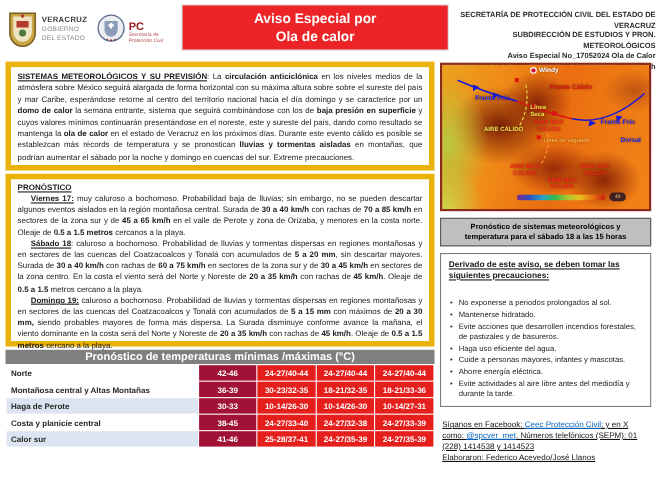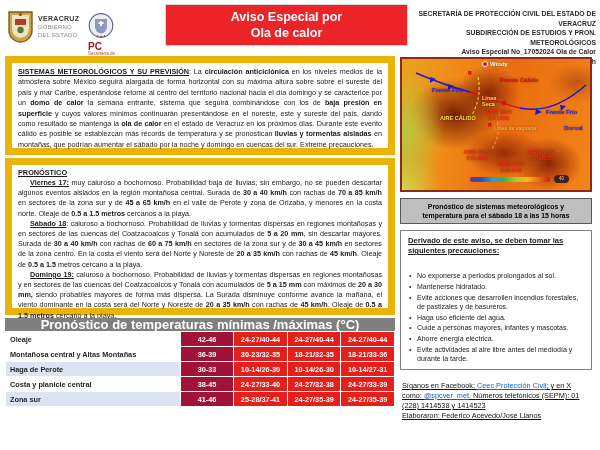--- a/index.html
+++ b/index.html
@@ -5,41 +5,41 @@
   * { margin:0; padding:0; box-sizing:border-box; }
   html,body { background:#ffffff; }
   body { font-family:"Liberation Sans", sans-serif; color:#1a1a1a; }
   #page { position:relative; width:600px; height:450px; background:#ffffff; overflow:hidden; }
 
   
   .logo-ver { position:absolute; left:7px; top:11px; display:flex; align-items:center; gap:4px; }
   .logo-ver .txt { line-height:8px; }
   .logo-ver .t1 { font-size:7px; font-weight:bold; color:#3a3a3a; letter-spacing:.3px; }
   .logo-ver .t2 { font-size:6px; color:#8a8a8a; letter-spacing:.2px; }
-  .logo-pc { position:absolute; left:88px; top:12px; display:flex; align-items:flex-start; gap:3px;flex-direction:column; }
+  .logo-pc { position:absolute; left:88px; top:12px; display:flex; align-items:flex-end; gap:3px; }
   .logo-pc .pc { font-size:10px; font-weight:bold; color:#9a1c20; line-height:9px; }
   .logo-pc .sub { font-size:4.5px; color:#b04a4a; line-height:5px; }
   .title-box { position:absolute; left:166px; top:5px; width:241px; height:40px;
                background:#ec2427; color:#ffffff; font-weight:bold; font-size:12.5px;
                display:flex; flex-direction:column; align-items:center; justify-content:center;
                line-height:16px; box-shadow:0 0 0 1px #d8d8d8; }
   .org-block { position:absolute; right:4px; top:9px; width:192px; text-align:right;
                font-size:6.8px; font-weight:bold; color:#2b2b2b; line-height:9.6px; }
 
   
-  .box { position:absolute; left:5px; width:390px; border:7px solid #eab308; background:#fff; }
+  .box { position:absolute; left:5px; width:390px; border:5px solid #eab308; background:#fff; }
   .box-systems { top:56px; height:99px; padding:4px 6px; }
   .box-forecast { top:158px; height:157px; padding:3px 6px; }
   .just { font-size:7.2px; line-height:10.4px; text-align:justify; }
   .fc-head { font-size:7.3px; font-weight:bold; text-decoration:underline; line-height:10px; }
   .fc-p { font-size:7.2px; line-height:10.2px; text-align:justify; text-indent:12px; }
 
   
   .tbl-wrap { position:absolute; left:5px; top:318px; width:390px; }
-  .tbl-title { background:#7f7f7f; color:#ffffff; font-weight:bold; font-size:13px;
+  .tbl-title { background:#7f7f7f; color:#ffffff; font-weight:bold; font-size:10px;
                text-align:center; height:13px; line-height:13px; }
   table.temps { width:100%; border-collapse:separate; border-spacing:1.5px 1.5px; background:#ffffff; }
   table.temps th, table.temps td { height:14px; font-size:7.3px; font-weight:bold; padding:0 4px; }
   table.temps th { background:#d9e2f1; color:#1f3864; text-align:center; }
   table.temps th.region-h { text-align:left; }
   td.region { background:#ffffff; color:#262626; text-align:left; }
   tr.alt td.region { background:#dbe4f0; }
   td.val { color:#ffffff; text-align:center; }
   td.v-maroon { background:#a11237; }
   td.v-red { background:#e41f1c; }
@@ -153,21 +153,21 @@
     <table class="temps">
       <colgroup>
           <col class="c-region">
           <col class="c-day">
           <col class="c-day">
           <col class="c-day">
           <col class="c-day">
         </colgroup>
       <tbody>
       <tr>
-        <td class="region">Oleaje</td>
+        <td class="region">Norte</td>
         <td class="val v-maroon">42-46</td>
         <td class="val v-red">24-27/40-44</td>
         <td class="val v-red">24-27/40-44</td>
         <td class="val v-red">24-27/40-44</td>
       </tr>
       <tr>
         <td class="region">Montañosa central y Altas Montañas</td>
         <td class="val v-maroon">36-39</td>
         <td class="val v-red">30-23/32-35</td>
         <td class="val v-red">18-21/32-35</td>
@@ -181,21 +181,21 @@
         <td class="val v-red">10-14/27-31</td>
       </tr>
       <tr>
         <td class="region">Costa y planicie central</td>
         <td class="val v-maroon">38-45</td>
         <td class="val v-red">24-27/33-40</td>
         <td class="val v-red">24-27/32-38</td>
         <td class="val v-red">24-27/33-39</td>
       </tr>
       <tr class="alt">
-        <td class="region">Zona sur</td>
+        <td class="region">Calor sur</td>
         <td class="val v-maroon">41-46</td>
         <td class="val v-red">25-28/37-41</td>
         <td class="val v-red">24-27/35-39</td>
         <td class="val v-red">24-27/35-39</td>
       </tr>
     </tbody>
       </table>
   </div>
 
   <div class="map">

